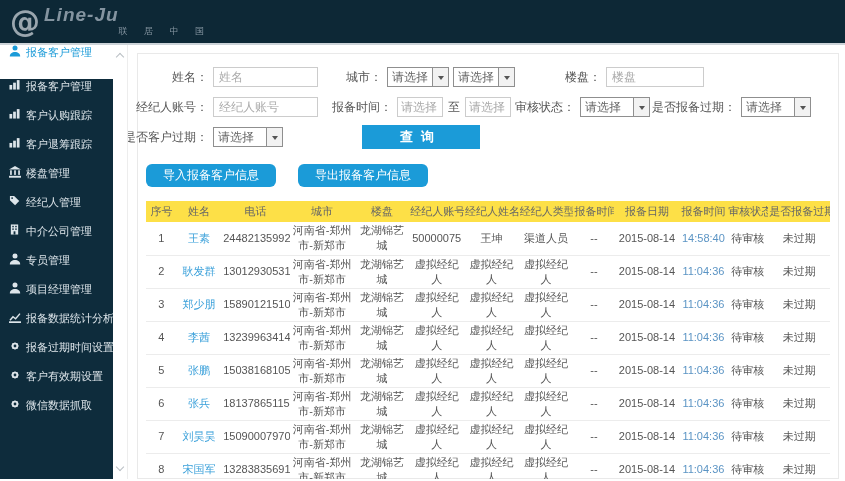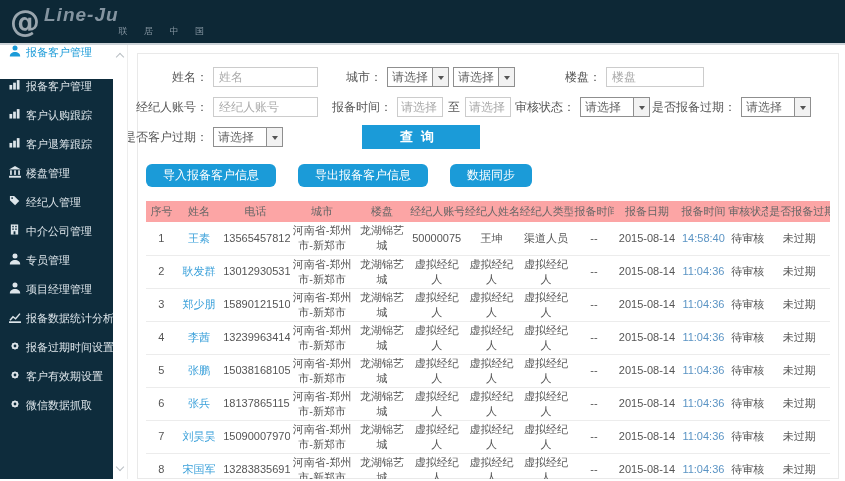--- a/index.html
+++ b/index.html
@@ -69,21 +69,21 @@
     cursor:pointer; }
 
   
   .actions { display:flex; gap:22px; margin-top:16px; }
   .btn-action { background:#1b9bd8; color:#fff; border:none; height:23px; padding:0 17px;
     font-size:12px; border-radius:6px; cursor:pointer; white-space:nowrap; }
 
   
   table.grid { width:100%; margin-top:14px; border-collapse:collapse; table-layout:fixed;
     font-size:11px; color:#555; }
-  .grid thead th { background:#fca5a5; height:21px; font-weight:normal; color:#666;
+  .grid thead th { background:#fde047; height:21px; font-weight:normal; color:#666;
     font-size:11px; padding:0 1px; white-space:nowrap; overflow:hidden; text-align:center; }
   .grid tbody td { height:33px; text-align:center; border-bottom:1px solid #ececec;
     padding:0 2px; line-height:1.35; overflow:hidden; }
   td.c-name { color:#3aa0da; cursor:pointer; }
   td.c-time { color:#5b94c4; }
 </style>
 </head>
 <body>
 
 <header class="topbar">
@@ -298,21 +298,20 @@
               <span class="sel-txt">请选择</span>
               <span class="sel-btn"></span>
             </span>
         </div>
         <button class="btn-query">查询</button>
       </div>
 
       <div class="actions">
         <button class="btn-action">导入报备客户信息</button>
         <button class="btn-action">导出报备客户信息</button>
-        <button class="btn-action">数据同步</button>
       </div>
 
       <table class="grid">
         <colgroup>
           <col style="width:4.5%">
             <col style="width:6.5%">
             <col style="width:10%">
           <col style="width:9.5%">
             <col style="width:8%">
             <col style="width:8%">
@@ -339,21 +338,21 @@
             <th>报备时间</th>
             <th>审核状态</th>
             <th>是否报备过期</th>
           </tr>
         </thead>
         <tbody>
 
             <tr>
               <td class="c-no">1</td>
               <td class="c-name">王素</td>
-              <td class="c-phone">13565457812</td>
+              <td class="c-phone">24482135992</td>
               <td class="c-city">河南省-郑州市-新郑市</td>
               <td class="c-estate">龙湖锦艺城</td>
               <td class="c-acc">50000075</td>
               <td class="c-aname">王坤</td>
               <td class="c-atype">渠道人员</td>
               <td class="c-agency">--</td>
               <td class="c-date">2015-08-14</td>
               <td class="c-time">14:58:40</td>
               <td class="c-status">待审核</td>
               <td class="c-exp">未过期</td>

